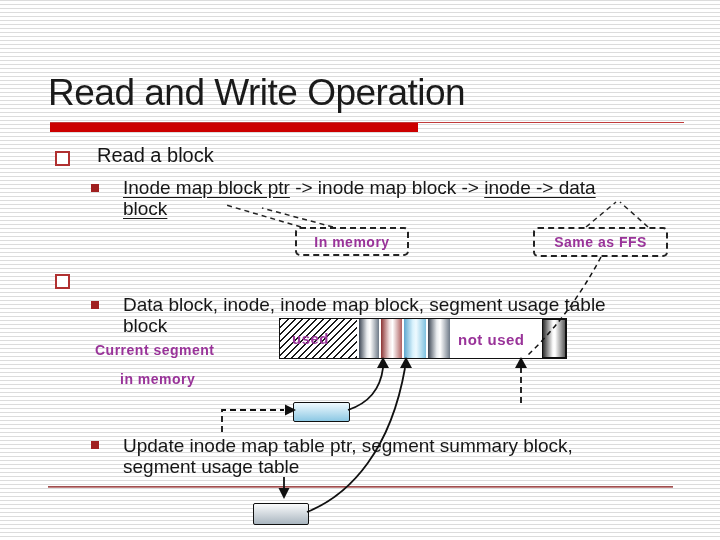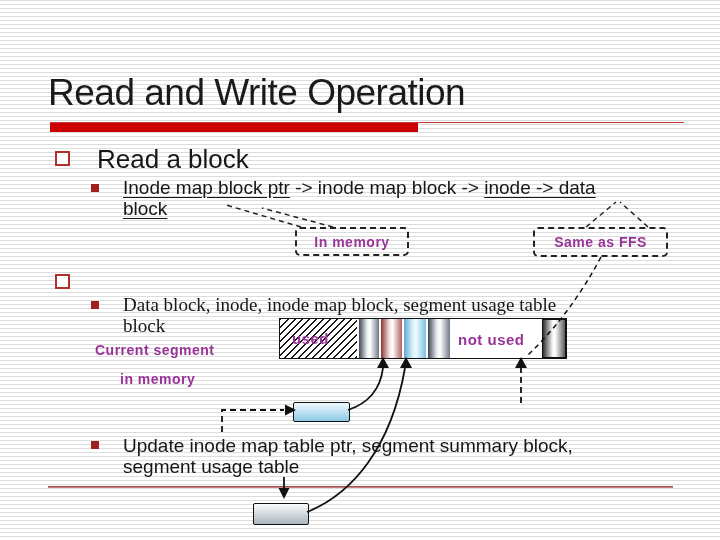--- a/index.html
+++ b/index.html
@@ -5,21 +5,21 @@
   html,body{margin:0;padding:0;}
   #slide{
     position:relative;width:720px;height:540px;overflow:hidden;
     background:repeating-linear-gradient(180deg,#dcdcdc 0,#dcdcdc 1px,#ffffff 1px,#ffffff 4px);
     font-family:"Liberation Sans",sans-serif;color:#131313;
   }
   .abs{position:absolute;}
   .title{font-size:37px;letter-spacing:-0.5px;color:#1a1a1a;white-space:nowrap;}
   .rule-thin{height:1px;background:#c03a3a;}
   .rule-thick{height:9px;background:#cc0000;}
-  .h2{font-size:26px;color:#161616;white-space:nowrap;}
+  .h2{font-size:20px;color:#161616;white-space:nowrap;}
   .b1{width:11px;height:11px;border:2px solid #b03030;background:#fff;}
   .b2{width:8px;height:8px;background:#a02020;}
   .body-txt{font-size:19px;line-height:21px;color:#161616;white-space:nowrap;}
   .u{text-decoration:underline;text-underline-offset:3px;}
   .callout{
     border:2px dashed #222;border-radius:5px;background:transparent;
     display:flex;align-items:center;justify-content:center;
     font-size:14px;font-weight:bold;color:#993399;letter-spacing:0.5px;white-space:nowrap;
   }
   .plabel{font-size:15px;font-weight:bold;color:#993399;letter-spacing:0.5px;white-space:nowrap;}
@@ -55,21 +55,21 @@
     <span class="u">Inode map block ptr</span><span> -&gt; inode map block -&gt; </span><span class="u">inode -&gt; data</span><br>
     <span class="u">block</span>
   </div>
 
   <div class="abs callout" style="left:295px;top:227px;width:110px;height:25px;">In memory</div>
   <div class="abs callout" style="left:533px;top:227px;width:131px;height:26px;">Same as FFS</div>
 
   <div class="abs b1" style="left:55px;top:274px;"></div>
 
   <div class="abs b2" style="left:91px;top:301px;"></div>
-  <div class="abs body-txt" style="left:123px;top:294px;font-family:Liberation Serif, serif;">
+  <div class="abs body-txt" style="left:123px;top:294px;">
     <span>Data block, inode, inode map block, segment usage table</span><br>
     <span>block</span>
   </div>
 
   <div class="abs plabel" style="left:95px;top:342px;font-size:14px;">Current segment</div>
   <div class="abs plabel" style="left:120px;top:371px;font-size:14px;">in memory</div>
 
   <div class="abs segbar" style="left:246px;top:318px;width:286px;height:39px;">
     <div class="abs hatch" style="left:0;top:0;width:77px;height:39px;"></div>
     <div class="abs plabel" style="left:12px;top:11px;">used</div>

